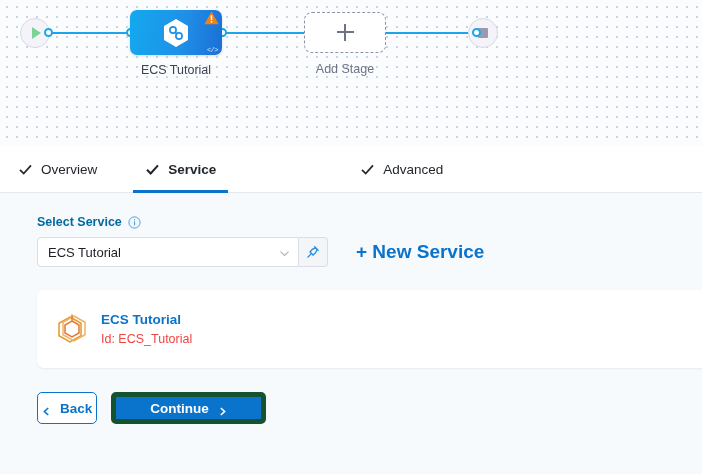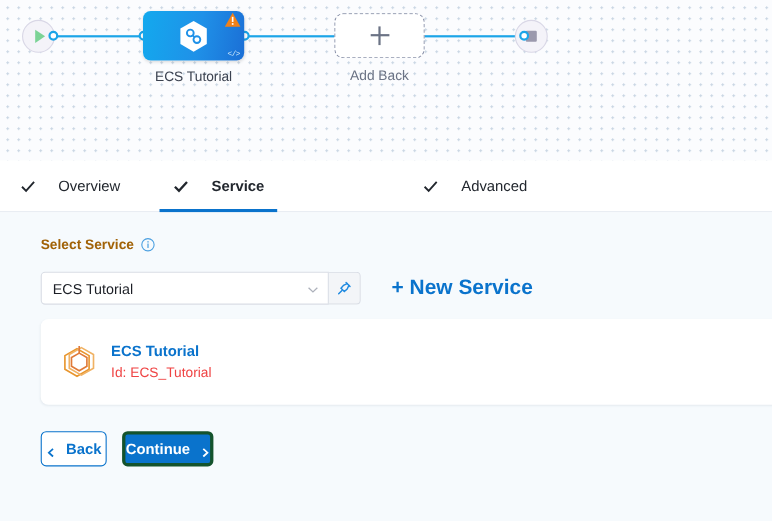--- a/index.html
+++ b/index.html
@@ -157,21 +157,21 @@
     height: 47px;
     background: #ffffff;
     border-bottom: 1px solid #e4e9f0;
     display: flex;
     align-items: center;
     padding-left: 18px;
   }
   .tab {
     display: flex;
     align-items: center;
-    gap: 20px;
+    gap: 8px;
     height: 47px;
     font-size: 13.5px;
     color: #22272e;
     cursor: pointer;
     position: relative;
   }
   .tab-gap { width: 48px; }
   .tab.active .tab-label { font-weight: bold; }
   .tab.active::after {
     content: "";
@@ -197,22 +197,22 @@
     position: relative;
     padding: 22px 0 0 37px;
   }
 
   .field-label {
     display: flex;
     align-items: center;
     gap: 6px;
     font-size: 12.5px;
     font-weight: bold;
-    color: #a16207;
-    margin-bottom: 18px;
+    color: #0369a1;
+    margin-bottom: 8px;
   }
   .info-icon { width: 13px; height: 13px; }
 
   .select-row {
     display: flex;
     align-items: center;
     gap: 0;
   }
   .select-box {
     width: 262px;
@@ -293,23 +293,23 @@
     cursor: pointer;
   }
   .btn-back {
     background: #ffffff;
     border: 1px solid #0a73cc;
     color: #0a73cc;
     padding: 0 4px;
   }
   .btn-continue {
     background: #0a73cc;
-    border: 3px solid #14532d;
+    border: 5px solid #14532d;
     color: #ffffff;
-    padding: 0 0;
+    padding: 0 34px;
   }
   .arrow { width: 9px; height: 9px; flex: none; }
 </style>
 </head>
 <body>
 
 <div class="canvas">
 
   <div class="conn conn-1"></div>
   <div class="conn conn-2"></div>
@@ -336,21 +336,21 @@
     </svg>
     <span class="code-glyph">&lt;/&gt;</span>
   </div>
   <div class="port port-in"></div>
   <div class="port port-out"></div>
   <div class="node-label label-stage">ECS Tutorial</div>
 
   <div class="add-node">
     <div class="plus"></div>
   </div>
-  <div class="node-label label-add">Add Back</div>
+  <div class="node-label label-add">Add Stage</div>
 
   <div class="round-node node-end">
     <div class="stop-sq"></div>
   </div>
   <div class="port port-end"></div>
 </div>
 
 <div class="tabbar">
 
   <div class="tab">

